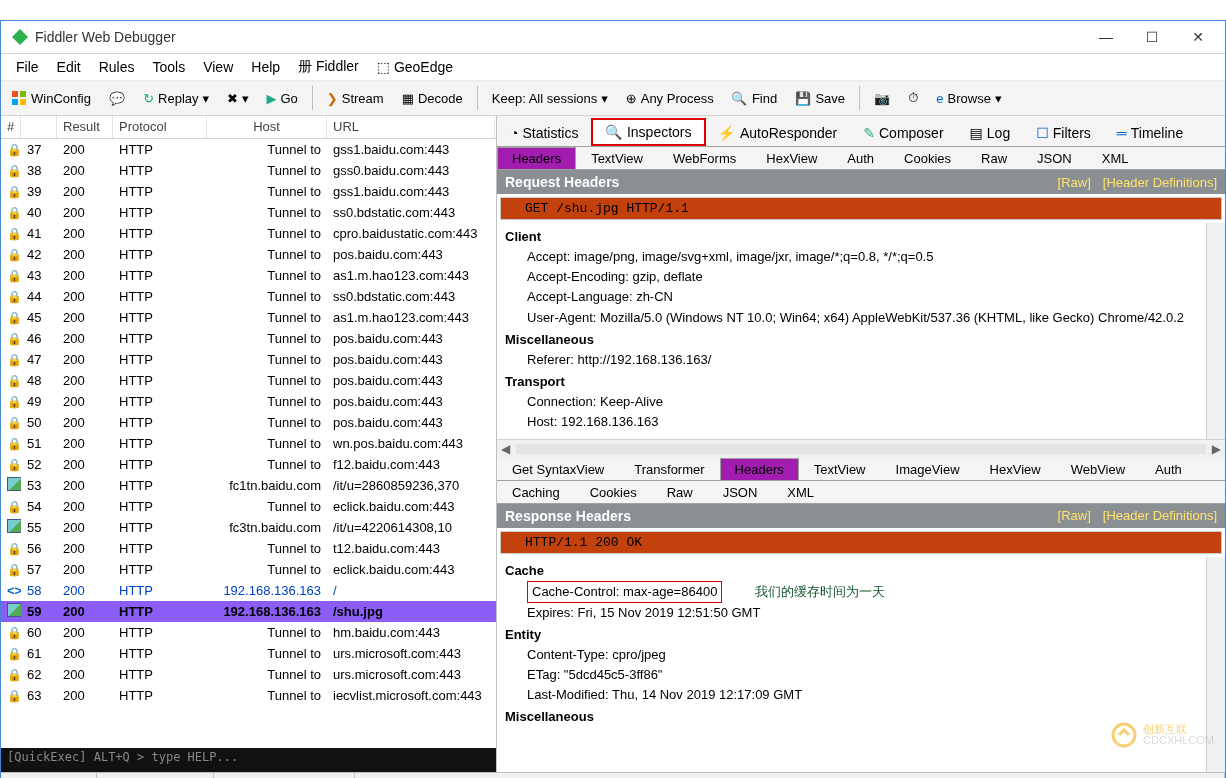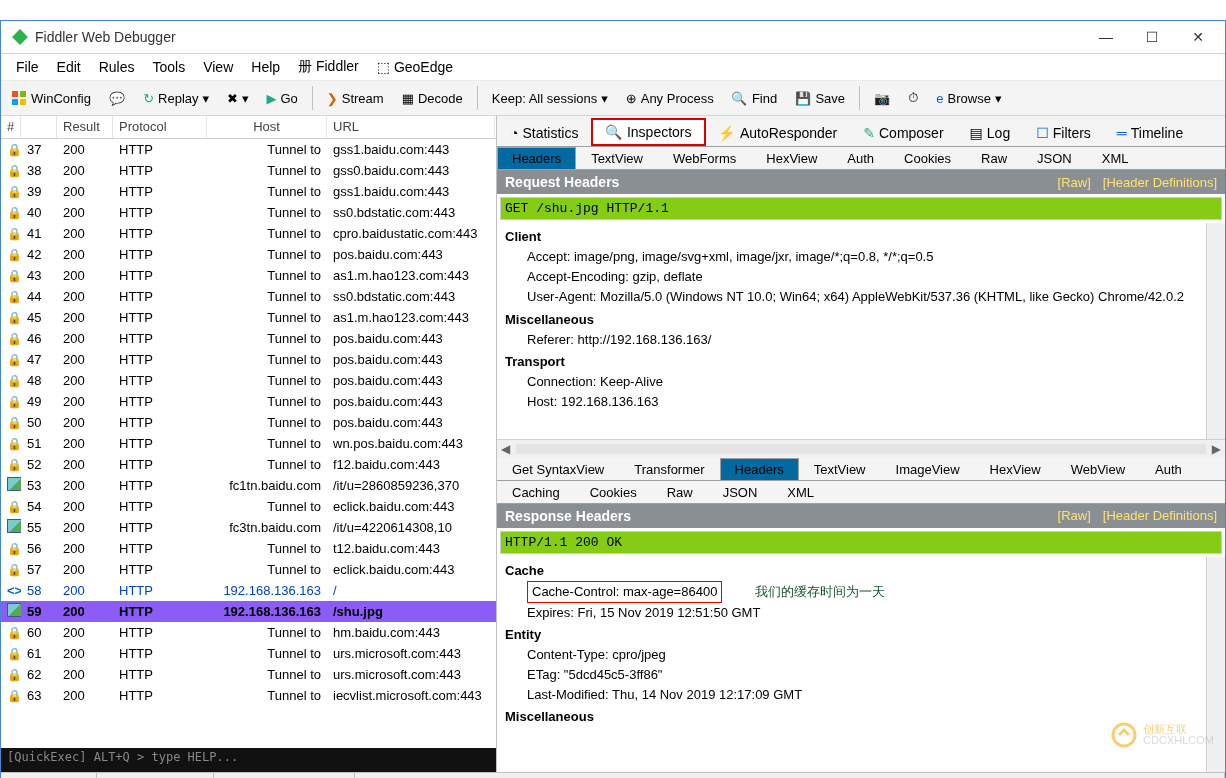--- a/index.html
+++ b/index.html
@@ -29,25 +29,25 @@
 .imgico{display:inline-block;width:14px;height:12px;background:linear-gradient(135deg,#7cc 50%,#5a5 50%);border:1px solid #458;}
 .arrows{color:#06c;font-weight:700;}
 .quickexec{height:20px;background:#111;color:#888;font-size:12px;padding:2px 6px;font-family:Consolas,monospace;}
 .status { height:24px; background:#f0f0f0; border-top:1px solid #c0c0c0; display:flex; align-items:center; font-size:13px; }
 .status .scell{border-right:1px solid #c0c0c0;padding:0 10px;height:100%;display:flex;align-items:center;gap:6px;}
 .tabstrip { display:flex; border-bottom:1px solid #a0a0a0; background:#f4f4f4; flex-wrap:wrap; padding-top:2px; }
 .tab { padding:4px 12px; border:1px solid transparent; border-bottom:none; font-size:14px; display:flex; align-items:center; gap:4px; }
 .tab.redbox { border:2px solid #d00 !important; background:#fff; }
 .subtabs { display:flex; background:#f4f4f4; border-bottom:1px solid #a0a0a0; }
 .subtab { padding:3px 14px; border:1px solid transparent; border-bottom:none; font-size:13px; }
-.subtab.active { background:#0369a1; border-color:#a0a0a0; }
+.subtab.active { background:#a21caf; border-color:#a0a0a0; }
 .bar { background:#8a8f93; color:#fff; height:24px; display:flex; align-items:center; padding:0 8px; font-weight:700; font-size:14px; }
 .bar .links{margin-left:auto; display:flex; gap:12px; font-weight:400; font-size:13px;}
 .bar .links span{color:#ffe36b;}
-.mono { font-family:Consolas,"Courier New",monospace; font-size:13px; padding:3px 4px; border:1px solid #ccc; margin:3px; background:#84cc16; }
+.mono { font-family:Consolas,"Courier New",monospace; font-size:13px; padding:3px 24px; border:1px solid #ccc; margin:3px; background:#c2410c; }
 .hdrblock { padding:2px 8px; font-size:13px; line-height:1.55; overflow:hidden; }
 .hcat { font-weight:700; margin-top:2px; }
 .hline { margin-left:22px; white-space:nowrap; }
 .scrollx { height:18px; background:#f0f0f0; border-top:1px solid #d0d0d0; display:flex; align-items:center; padding:0 4px; color:#666; font-size:12px; }
 .scrollx .thumb{flex:1;height:10px;background:#e4e4e4;margin:0 6px;}
 .scrolly { width:18px; background:#f0f0f0; border-left:1px solid #d0d0d0; }
 .rbox{border:1.5px solid #d00;display:inline-block;padding:0 4px;}
 .annot{color:#14532d;font-family:"Microsoft YaHei",sans-serif;}
 .two-col{display:flex;flex:1;overflow:hidden;}
 .col-main{flex:1;overflow:hidden;}
@@ -423,20 +423,21 @@
             <span>[Raw]</span>
             <span>[Header Definitions]</span>
           </div>
       </div>
       <div class="mono">GET /shu.jpg HTTP/1.1</div>
       <div class="two-col" style="height:185px">
         <div class="col-main hdrblock" id="req-hdrs">
             <div class="hcat">Client</div>
             <div class="hline">Accept: image/png, image/svg+xml, image/jxr, image/*;q=0.8, */*;q=0.5</div>
             <div class="hline">Accept-Encoding: gzip, deflate</div>
+            <div class="hline">Accept-Language: zh-CN</div>
             <div class="hline">User-Agent: Mozilla/5.0 (Windows NT 10.0; Win64; x64) AppleWebKit/537.36 (KHTML, like Gecko) Chrome/42.0.2</div>
             <div class="hcat">Miscellaneous</div>
             <div class="hline">Referer: http://192.168.136.163/</div>
             <div class="hcat">Transport</div>
             <div class="hline">Connection: Keep-Alive</div>
             <div class="hline">Host: 192.168.136.163</div>
           </div>
         <div class="scrolly"></div>
       </div>
       <div class="scrollx">

